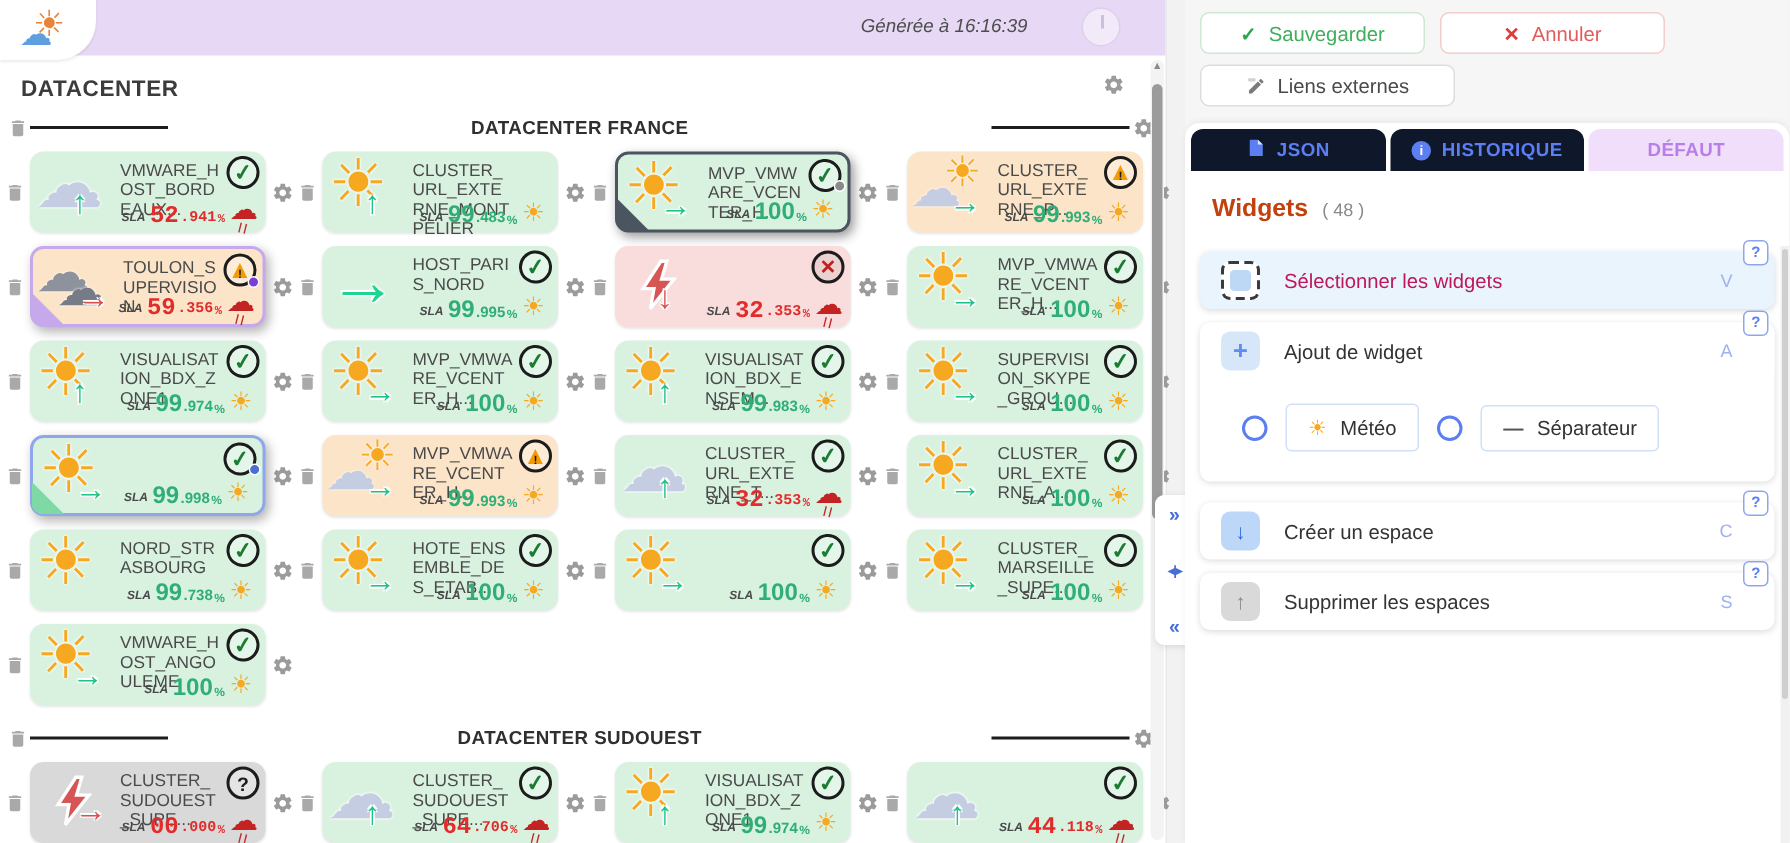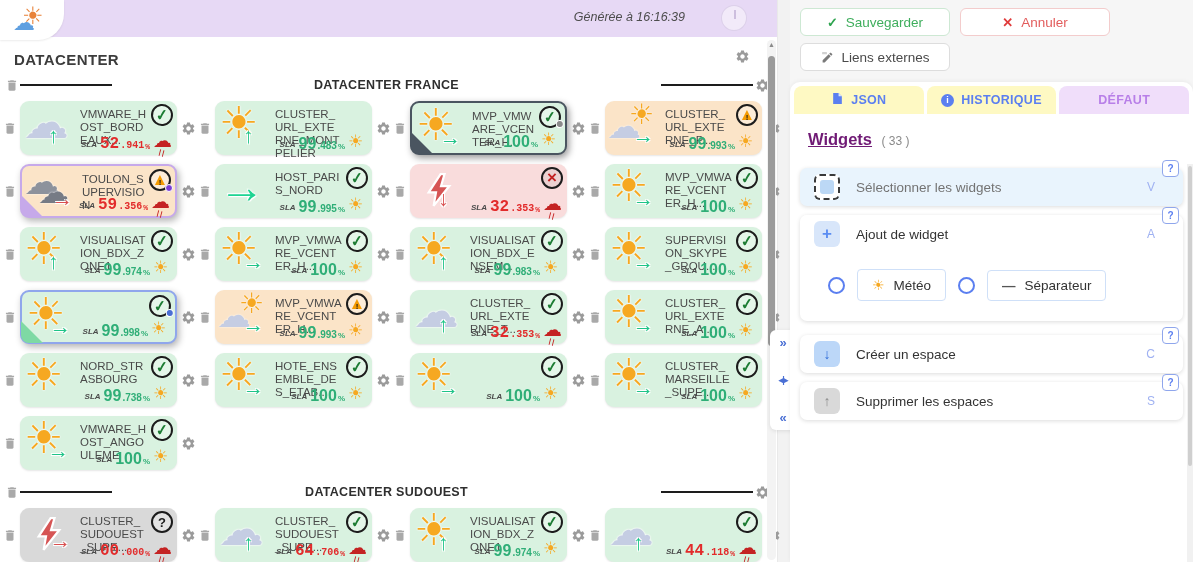--- a/index.html
+++ b/index.html
@@ -110,53 +110,53 @@
   
   .panel { position:absolute; left:790px; top:0; width:403px; height:562px; background:#f6f6f6; }
   .pbtns { padding:8px 10px 4px; }
   .pbtn-row { display:flex; gap:10px; margin-bottom:7px; }
   .pbtn { height:28px; border-radius:6px; background:#fff; display:flex; align-items:center; justify-content:center;
     gap:8px; font-size:13.5px; cursor:pointer; }
   .btn-save { width:150px; border:1px solid #cde8d3; color:#3fae5d; }
   .btn-save .ic { color:#2ea44f; font-weight:bold; font-size:13px; }
   .btn-cancel { width:150px; border:1px solid #f3cccc; color:#e25c5c; }
   .btn-cancel .ic { color:#e03b3b; font-weight:bold; font-size:13px; }
-  .btn-links { width:150px; border:1px solid #ddd; color:#4a4a4a; }
+  .btn-links { width:170px; border:1px solid #ddd; color:#4a4a4a; }
   .btn-links svg { width:13px; height:13px; fill:#7a7a7a; }
 
   .pcard { position:absolute; left:0; top:82px; width:403px; height:480px; background:#fff;
     border-radius:10px 10px 0 0; box-shadow:0 -1px 4px rgba(0,0,0,.05); }
   .tabs { display:flex; padding:4px 4px 0; gap:3px; }
   .tab { flex:1; height:28px; border-radius:8px 8px 0 0; display:flex; align-items:center; justify-content:center;
     gap:7px; font-size:12.5px; font-weight:bold; letter-spacing:.3px; cursor:pointer; }
   .tab-active { background:#7e99f3; color:#fff; flex:1.15; }
-  .tab-blue { background:#fef9c3; color:#5b7ff0; }
+  .tab-blue { background:#0f172a; color:#5b7ff0; }
   .tab-purple { background:#f0defa; color:#b87fe8; }
   .ic-goggles { display:inline-flex; gap:2px; }
   .ic-goggles s { width:7px; height:7px; border-radius:50%; background:#fff; }
   .ic-json svg { width:13px; height:13px; fill:#5b7ff0; }
   .ic-info { width:13px; height:13px; border-radius:50%; background:#5b7ff0; color:#fff; font-size:9px;
     display:inline-flex; align-items:center; justify-content:center; font-style:normal; }
 
   .widgets-head { padding:16px 18px 10px; }
-  .widgets-head b { font-size:16.5px; color:#701a75;text-decoration:underline; }
+  .widgets-head b { font-size:16.5px; color:#c2410c; }
   .widgets-head span { font-size:12px; color:#8a8a8a; margin-left:5px; }
 
   .prow { position:relative; margin:9px 10px 0; height:38px; border-radius:7px; background:#fff;
     box-shadow:0 1px 4px rgba(0,0,0,.14); display:flex; align-items:center; padding:0 14px; cursor:pointer; }
   .prow-blue { background:#e9f4fd; }
   .pic { width:26px; height:26px; border-radius:6px; margin-right:16px; display:flex; align-items:center;
     justify-content:center; flex:0 0 auto; }
   .pic-select { border:2px dashed #3a3a3a; background:#fff; }
   .pic-select s { width:14px; height:14px; border-radius:3px; background:#bcd8f5; }
   .pic-plus { background:#d8e6fa; color:#5b8df2; font-size:17px; font-weight:bold; }
   .pic-down { background:#bcd7f8; color:#2f6cd8; font-size:14px; font-weight:bold; }
   .pic-up { background:#d9d9d9; color:#8a8a8a; font-size:14px; font-weight:bold; }
   .plabel { flex:1; font-size:13.5px; color:#333; }
-  .plabel-blue { color:#737373; }
+  .plabel-blue { color:#be185d; }
   .pshort { font-size:12px; color:#9fb1f2; margin-right:14px; }
   .phelp { position:absolute; right:4px; top:-8px; width:17px; height:17px; border-radius:4px;
     border:1.5px solid #8fa6ec; background:#fff; color:#5b7ff0; font-size:10px; font-weight:bold;
     display:flex; align-items:center; justify-content:center; cursor:pointer; }
 
   .pblock2 { margin:9px 10px 0; border-radius:7px; background:#fff; box-shadow:0 1px 4px rgba(0,0,0,.14); padding-bottom:16px; }
   .pblock2 .prow { margin:0; box-shadow:none; }
   .ptypes { display:flex; align-items:center; gap:12px; padding:16px 0 4px 28px; }
   .radio { width:17px; height:17px; border-radius:50%; border:2.5px solid #5b7ff0; background:#fff; cursor:pointer; flex:0 0 auto; }
   .typebox { display:flex; align-items:center; gap:9px; border:1px solid #cfe0f8; border-radius:4px;
@@ -1017,21 +1017,21 @@
           <i class="ic-info">i</i>
           <span>HISTORIQUE</span>
         </div>
         <div class="tab tab-purple">
           <span>DÉFAUT</span>
         </div>
       </div>
 
       <div class="widgets-head">
         <b>Widgets</b>
-        <span>( 33 )</span>
+        <span>( 48 )</span>
       </div>
 
       <div class="prow prow-blue">
         <span class="pic pic-select">
             <s></s>
           </span>
         <span class="plabel plabel-blue">Sélectionner les widgets</span>
         <span class="pshort">V</span>
         <span class="phelp">?</span>
       </div>

